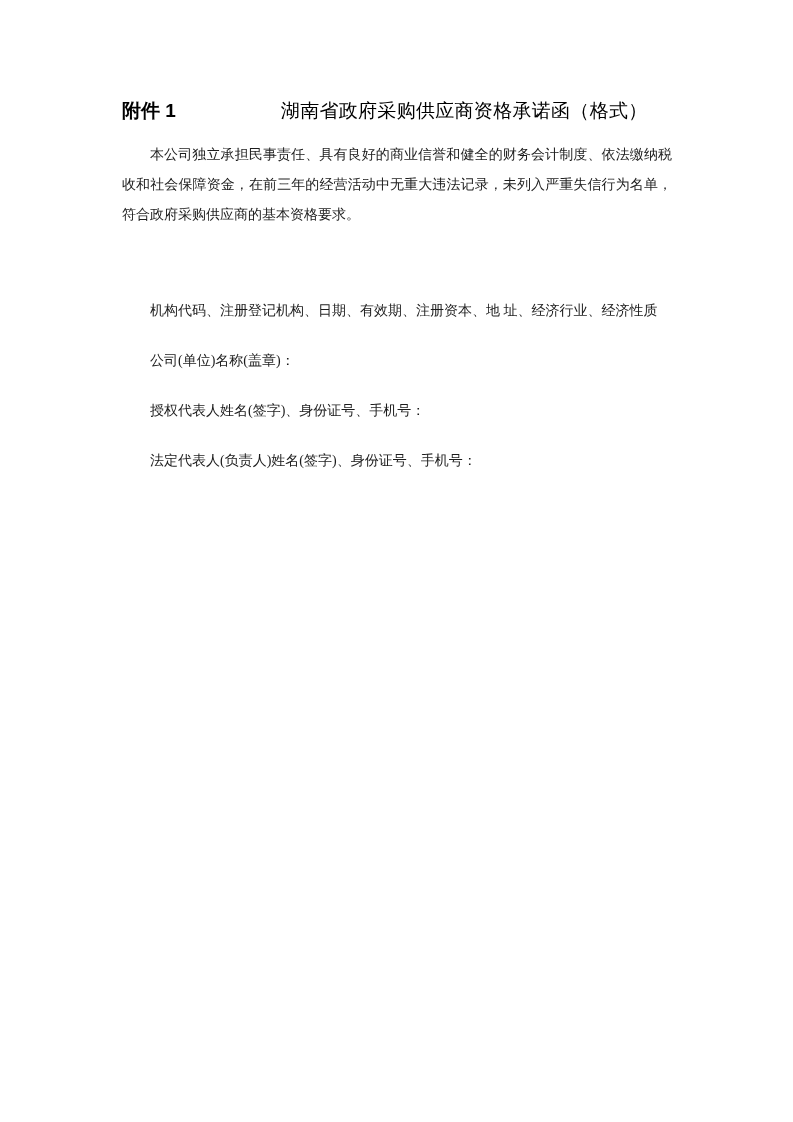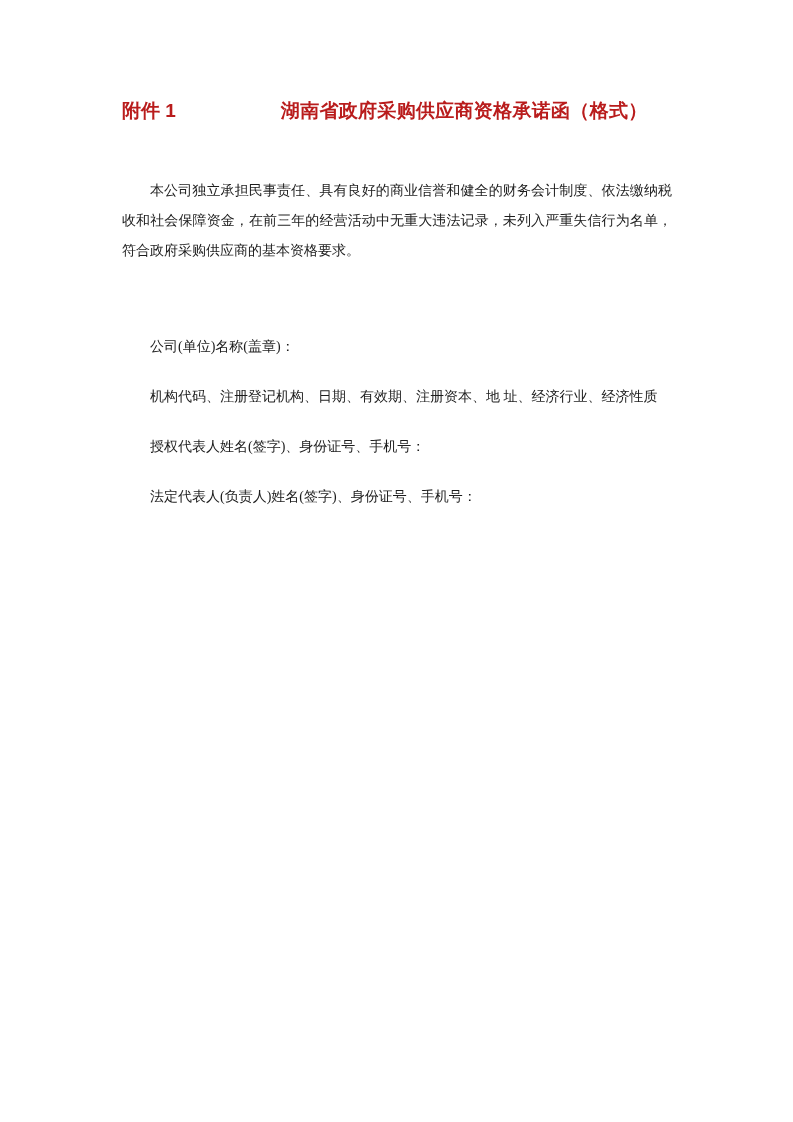--- a/index.html
+++ b/index.html
@@ -20,31 +20,31 @@
       position: absolute;
       left: 122px;
       top: 98px;
       width: 550px;
     }
     .title-row {
       display: flex;
       align-items: flex-start;
       font-family: "Liberation Sans", "DejaVu Sans", sans-serif;
       font-weight: bold;
-      color: #b91c1c;
-      margin-bottom: 52px;
+      color: #000000;
+      margin-bottom: 16px;
       white-space: nowrap;
     }
     .attachment-label {
       font-size: 19px;
       flex: 0 0 auto;
     }
     .doc-title {
       font-size: 19px;
-      font-weight: bold;
+      font-weight: normal;
       margin: 0 0 0 105px;
       letter-spacing: 0.3px;
     }
     .par {
       font-size: 14px;
       line-height: 30px;
       text-align: justify;
       text-indent: 2em;
       margin: 8px 0 21px 0;
     }
@@ -79,20 +79,20 @@
       <h1 class="doc-title">湖南省政府采购供应商资格承诺函（格式）</h1>
     </header>
 
     <section>
       <p class="par">本公司独立承担民事责任、具有良好的商业信誉和健全的财务会计制度、依法缴纳税收和社会保障资金，在前三年的经营活动中无重大违法记录，未列入严重失信行为名单，符合政府采购供应商的基本资格要求。</p>
 
 
     </section>
 
     <section class="sig-block">
+      <p class="sig-line">机构代码、注册登记机构、日期、有效期、注册资本、地 址、经济行业、经济性质</p>
       <p class="sig-line">公司(单位)名称(盖章)：</p>
-      <p class="sig-line">机构代码、注册登记机构、日期、有效期、注册资本、地 址、经济行业、经济性质</p>
       <p class="sig-line">授权代表人姓名(签字)、身份证号、手机号：</p>
       <p class="sig-line">法定代表人(负责人)姓名(签字)、身份证号、手机号：</p>
     </section>
 
   </div>
 </div>
 
 </body></html>

